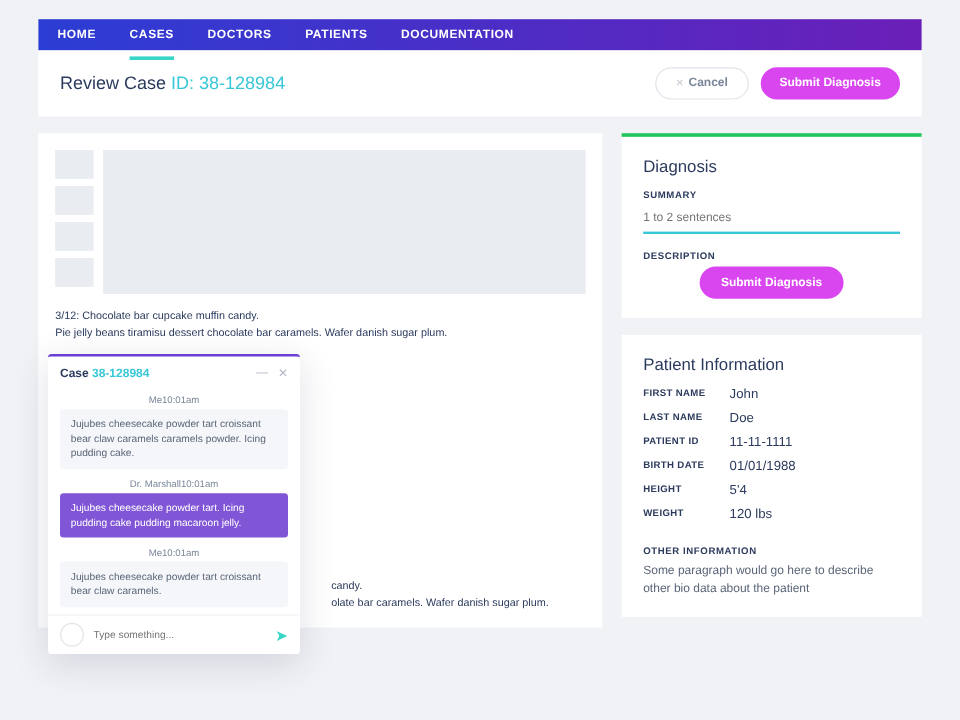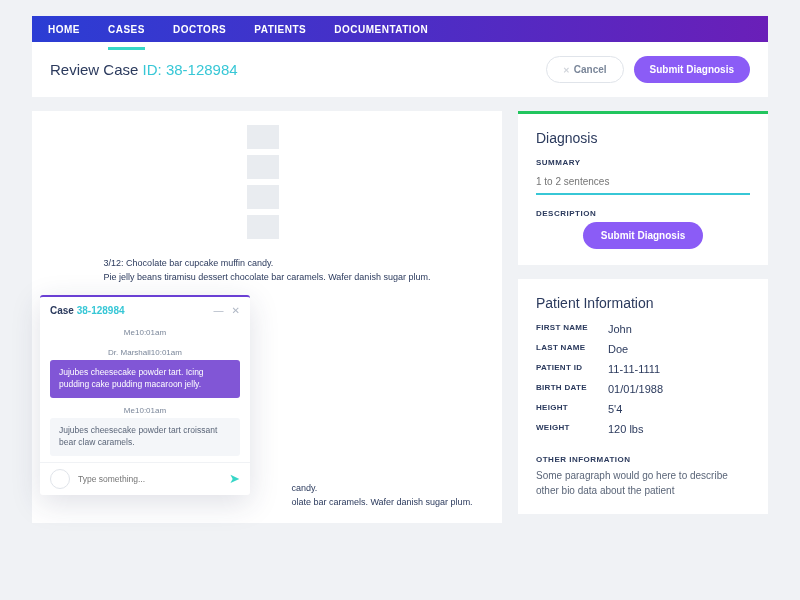--- a/index.html
+++ b/index.html
@@ -9,24 +9,24 @@
 .nav-item { color: #fff; font-size: 10px; font-weight: 600; letter-spacing: 0.5px; cursor: pointer; padding: 14px 0; position: relative; }
 .nav-item.active::after { content: ''; position: absolute; bottom: -1px; left: 0; right: 0; height: 3px; background: #37d6c7; }
 
 .header { background: #fff; margin: 0 32px; padding: 14px 18px; display: flex; align-items: center; justify-content: space-between; }
 .header-title { font-size: 15px; color: #2b3a5d; font-weight: 500; }
 .header-title .case-id { color: #37c7d6; }
 .header-actions { display: flex; gap: 10px; }
 .btn { border-radius: 16px; padding: 7px 16px; font-size: 10px; font-weight: 600; border: none; cursor: pointer; }
 .btn-cancel { background: #fff; border: 1px solid #e0e4ea; color: #7a8699; }
 .btn-cancel::before { content: '✕'; margin-right: 4px; font-size: 8px; color: #d0d4da; }
-.btn-primary { background: #8b5cf6; color: #fff; text-align: center; }
+.btn-primary { background: #d946ef; color: #fff; text-align: center; }
 
 .content { display: flex; gap: 16px; margin: 14px 32px 0 32px; }
-.main-col { flex: 1; background: #fff; padding: 14px; display: flex; flex-direction: column; gap: 6px; position: relative; align-items: center; }
+.main-col { flex: 1; background: #fff; padding: 14px; display: flex; flex-direction: column; gap: 6px; position: relative; }
 .side-col { width: 250px; display: flex; flex-direction: column; gap: 14px; }
 
 .gallery { display: flex; gap: 8px; }
 .thumbs { display: flex; flex-direction: column; gap: 6px; }
 .thumb { width: 32px; height: 24px; background: #e9ecf0; }
 .big-img { flex: 1; height: 120px; background: #e9ecf0; }
 .caption { font-size: 9px; color: #2b3a5d; line-height: 1.5; margin-top: 6px; }
 
 .card { background: #fff; padding: 16px 18px; }
 .card-top-border { border-top: 3px solid #22c55e; }
@@ -145,20 +145,21 @@
       <span>—</span>
       <span>✕</span>
     </div>
   </div>
   <div class="chat-body" id="chat-body">
       <div>
         <div class="msg-meta">
           <span>Me</span>
           <span>10:01am</span>
         </div>
+        <div class="msg-bubble">Jujubes cheesecake powder tart croissant bear claw caramels caramels powder. Icing pudding cake.</div>
       </div>
       <div>
         <div class="msg-meta">
           <span>Dr. Marshall</span>
           <span>10:01am</span>
         </div>
         <div class="msg-bubble me2">Jujubes cheesecake powder tart. Icing pudding cake pudding macaroon jelly.</div>
       </div>
       <div>
         <div class="msg-meta">

